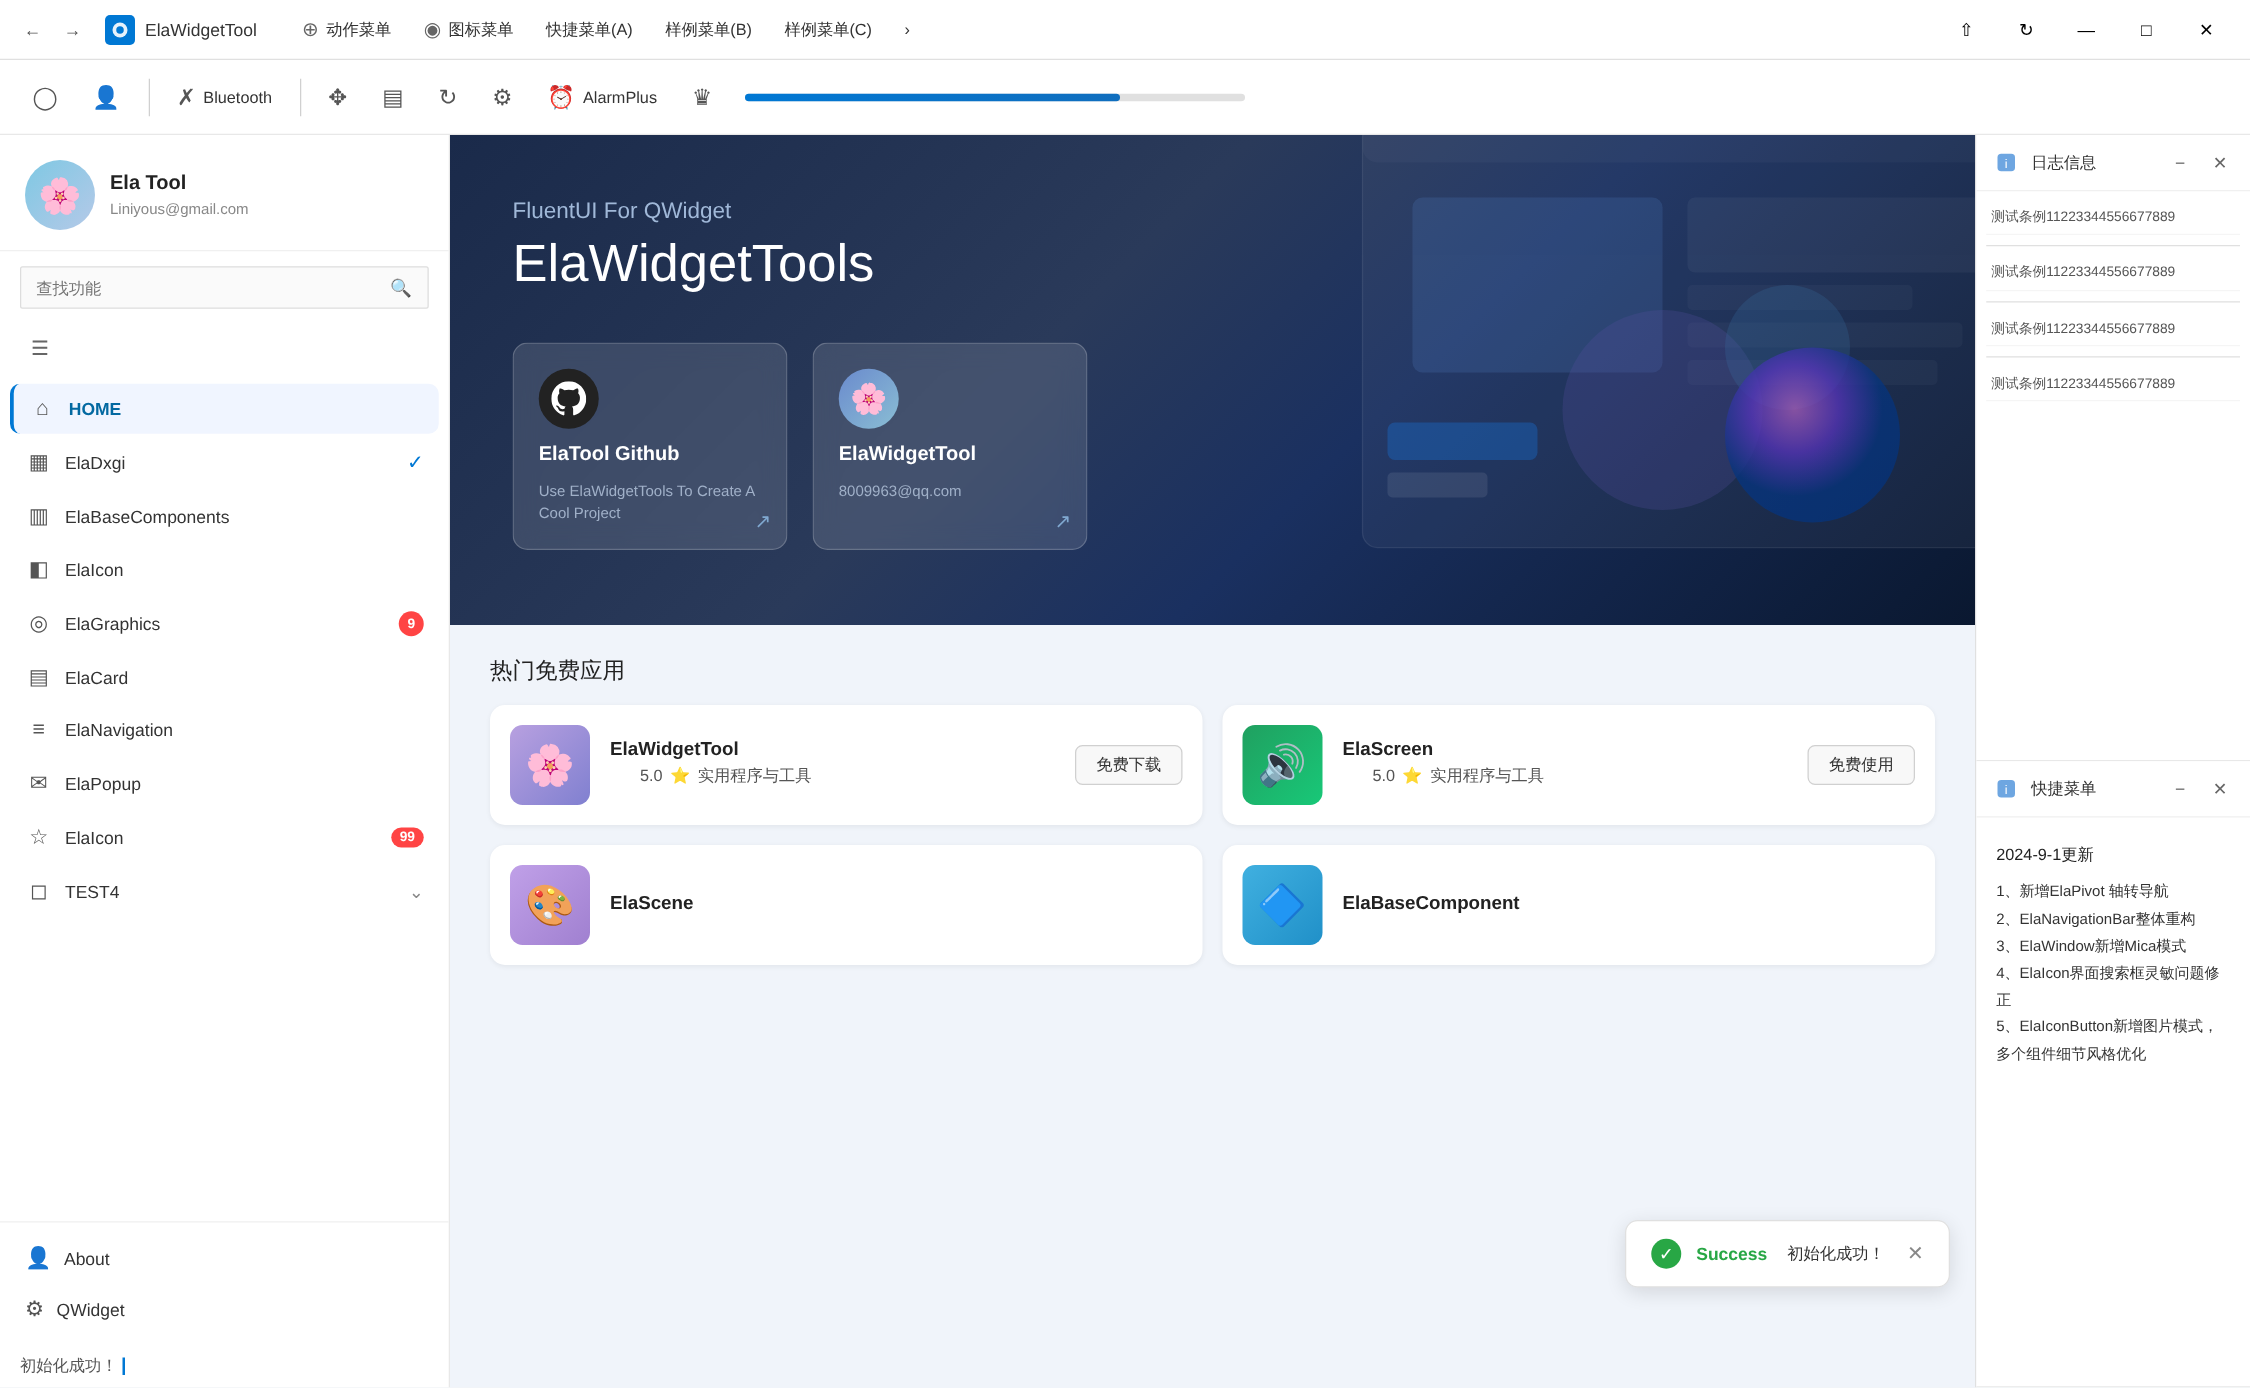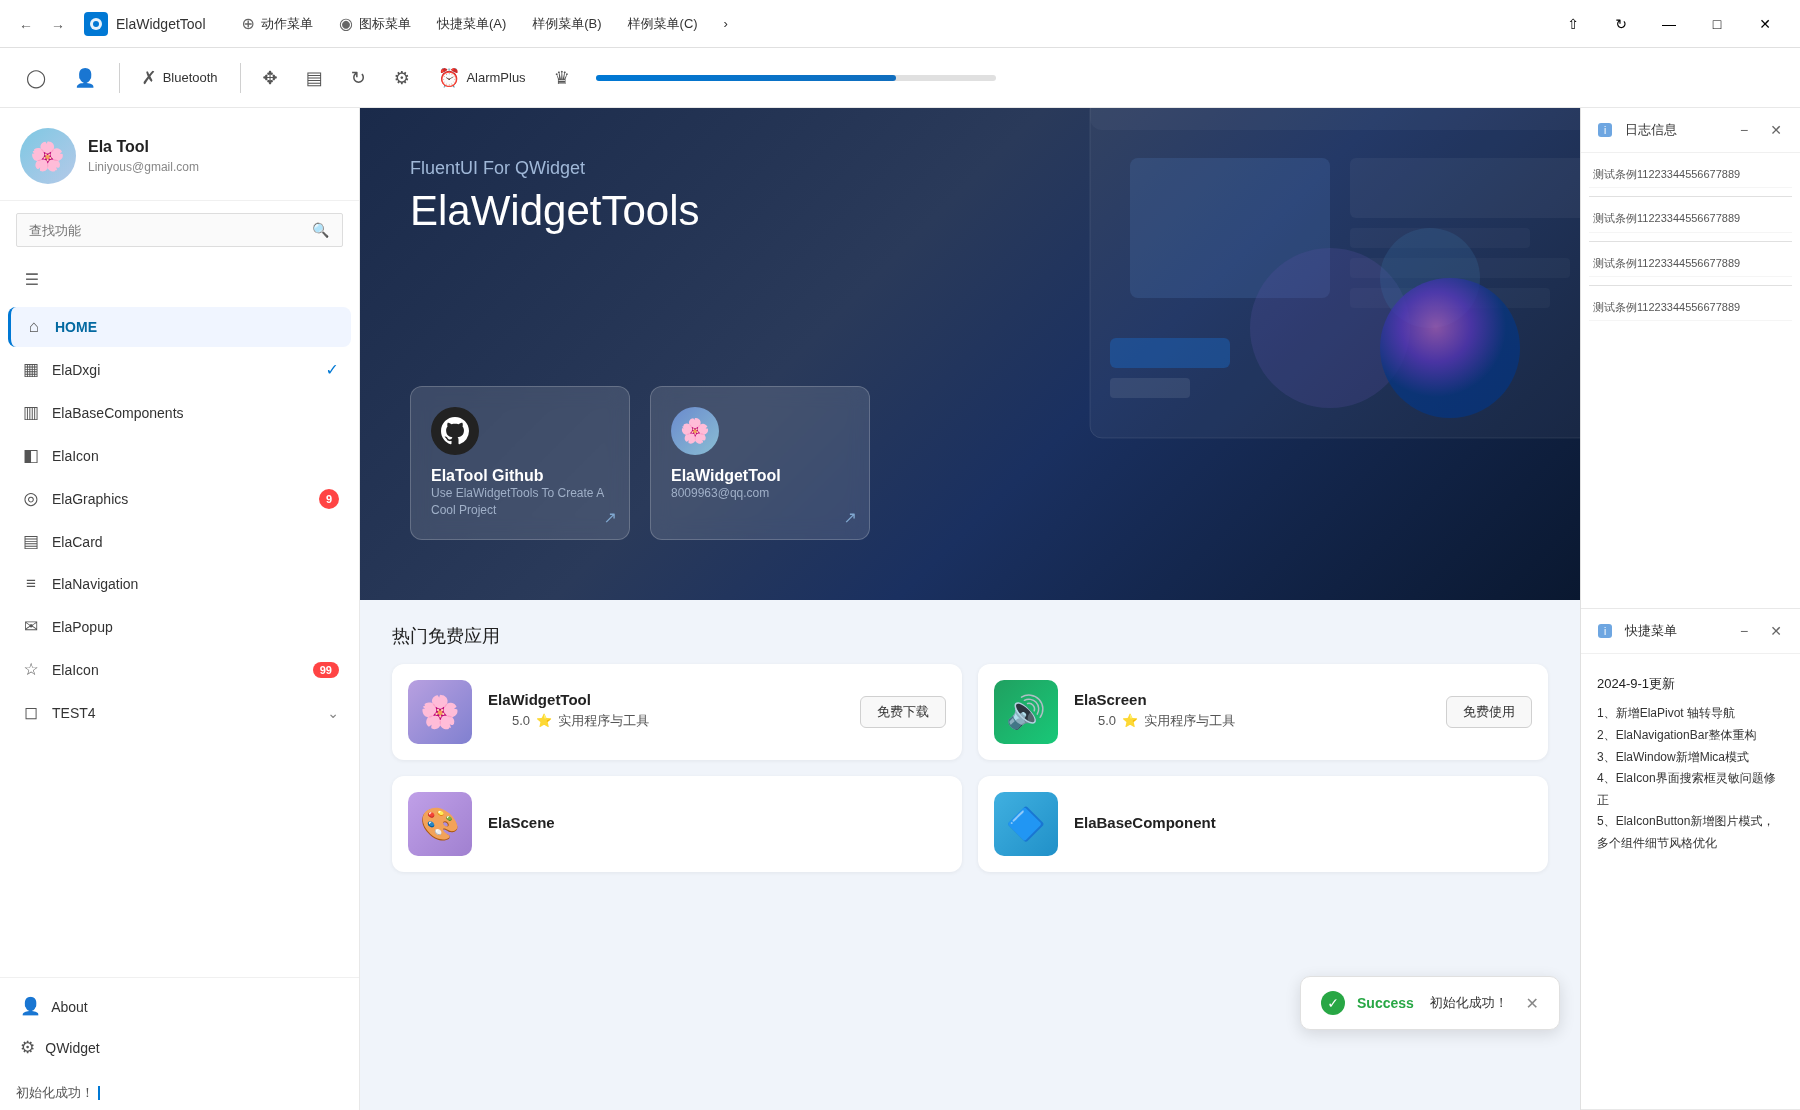--- a/index.html
+++ b/index.html
@@ -65,30 +65,30 @@
     .sidebar-bottom-item { display: flex; align-items: center; gap: 10px; padding: 10px 12px; border-radius: 8px; cursor: pointer; }
     .sidebar-bottom-icon { font-size: 17px; color: #555; }
     .sidebar-bottom-label { font-size: 14px; color: #333; }
 
     .sidebar-status { padding: 8px 16px; font-size: 13px; color: #555; display: flex; align-items: center; gap: 4px; }
     .sidebar-status-cursor { display: inline-block; width: 2px; height: 14px; background: #0078d4; animation: blink 1s infinite; }
     @keyframes blink { 0%,100%{opacity:1} 50%{opacity:0} }
 
     
     .content { flex: 1; background: #f0f4fa; overflow: hidden; position: relative; }
-    .content-hero { position: relative; height: 492px; background: linear-gradient(135deg, #1a2a4a 0%, #2a3a5a 40%, #1a3060 60%, #0a1830 100%); overflow: hidden; }
+    .content-hero { position: relative; height: 392px; background: linear-gradient(135deg, #1a2a4a 0%, #2a3a5a 40%, #1a3060 60%, #0a1830 100%); overflow: hidden; }
     .hero-bg-element { position: absolute; right: -50px; top: -30px; width: 600px; height: 480px; opacity: 0.6; }
     .hero-text { position: absolute; top: 50px; left: 50px; z-index: 2; }
     .hero-subtitle { font-size: 18px; color: #a0b8d8; margin-bottom: 8px; }
     .hero-title { font-size: 42px; font-weight: 300; color: #fff; }
     .hero-cards { position: absolute; bottom: 60px; left: 50px; display: flex; gap: 20px; z-index: 2; }
     .hero-card { width: 220px; background: rgba(255,255,255,0.12); backdrop-filter: blur(10px); border: 1px solid rgba(255,255,255,0.2); border-radius: 12px; padding: 20px; cursor: pointer; position: relative; }
     .hero-card-icon { width: 48px; height: 48px; border-radius: 50%; background: #222; display: flex; align-items: center; justify-content: center; margin-bottom: 12px; font-size: 24px; }
     .hero-card-icon.color-avatar { background: linear-gradient(135deg, #6a8acd, #8abed4); }
-    .hero-card-title { font-size: 16px; font-weight: 600; color: #fff; margin-bottom: 0; }
+    .hero-card-title { font-size: 16px; font-weight: 600; color: #fff; margin-bottom: 12px; }
     .hero-card-desc { font-size: 12px; color: #a0b0c8; line-height: 1.4; }
     .hero-card-link { position: absolute; bottom: 12px; right: 12px; color: #80a8d0; font-size: 16px; }
 
     
     .apps-section { padding: 24px 32px; }
     .apps-section-title { font-size: 18px; font-weight: 500; color: #222; margin-bottom: 16px; }
     .apps-grid { display: grid; grid-template-columns: 1fr 1fr; gap: 16px; }
     .app-card { background: #fff; border-radius: 12px; padding: 16px; display: flex; align-items: center; gap: 16px; box-shadow: 0 1px 4px rgba(0,0,0,0.06); }
     .app-card-icon { width: 64px; height: 64px; border-radius: 10px; overflow: hidden; flex-shrink: 0; display: flex; align-items: center; justify-content: center; font-size: 32px; }
     .app-card-info { flex: 1; }

